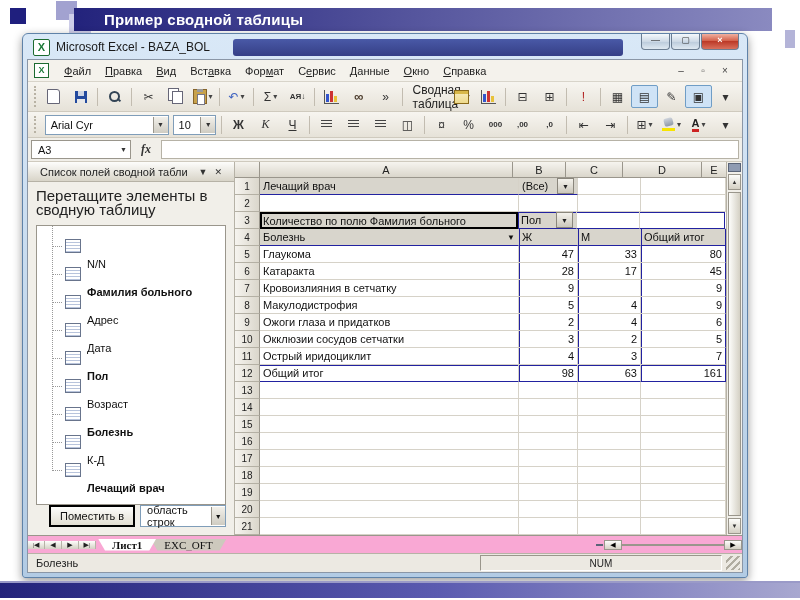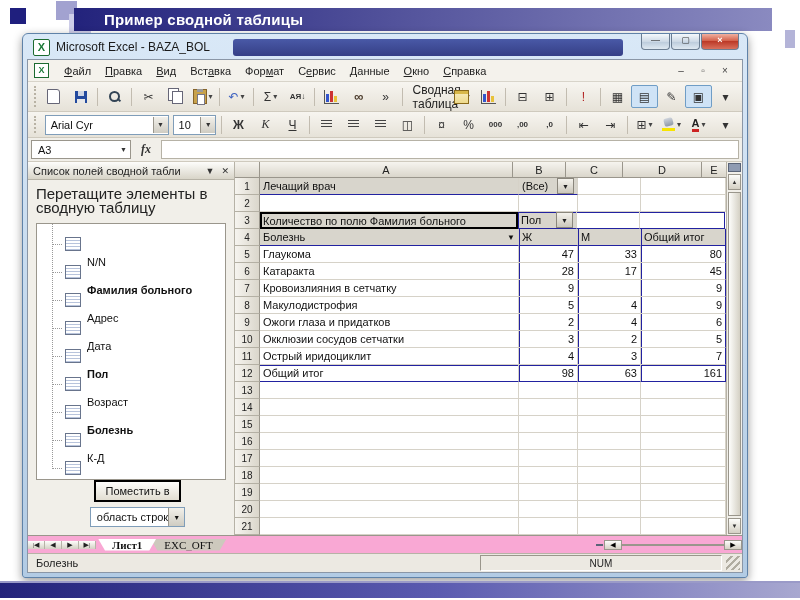--- a/index.html
+++ b/index.html
@@ -102,32 +102,32 @@
   .namebox .cdd{margin-left:auto;width:13px;height:15px;font-size:7px;display:flex;align-items:center;justify-content:center;color:#333;}
   .fx{font-family:"Liberation Serif",serif;font-style:italic;font-size:12px;color:#333;padding:0 10px;font-weight:bold;}
   .finput{flex:1;height:17px;background:#fff;border:1px solid #b6b2a6;}
 
   
   .main{flex:1;display:flex;min-height:0;background:#ece9e2;}
 
   
   .tpane{width:206px;background:#f1efe9;border-right:1px solid #b6b2a6;display:flex;flex-direction:column;}
   .tp-head{height:19px;display:flex;align-items:center;background:linear-gradient(#fdfdfb,#d8d4c8);
-    border-bottom:1px solid #b6b2a6;padding:0 5px;font-size:11px;color:#222;}
+    border-bottom:1px solid #b6b2a6;padding:0 12px;font-size:11px;color:#222;}
   .tp-head .sp{margin-left:auto;display:flex;gap:7px;font-size:9px;color:#333;}
   .tp-hint{font-size:15px;color:#222;padding:7px 8px 2px 8px;line-height:14px;}
   .fields-box{border:1px solid #9a968c;background:#fff;margin:6px 8px 0 8px;height:272px;padding:6px 0 0 8px;overflow:hidden;}
   .f-item{display:flex;align-items:center;height:28px;position:relative;padding-left:20px;}
   .f-item::before{content:"";position:absolute;left:7px;top:-14px;height:28px;width:9px;
     border-left:1px dotted #999;border-bottom:1px dotted #999;}
   .f-ico{width:14px;height:12px;border:1px solid #68748c;margin-right:6px;flex:none;
     background:repeating-linear-gradient(to bottom,#fff 0 2px,#b8c4dc 2px 3px);}
   .f-label{font-size:11px;color:#111;white-space:nowrap;margin-top:36px;}
   .f-label.bold{font-weight:bold;}
-  .tp-foot{margin:auto 8px 8px 21px;display:flex;gap:5px;align-items:center;flex-direction:column;}
+  .tp-foot{margin:auto 8px 8px 21px;display:flex;gap:5px;align-items:center;}
   .place-btn{border:2px solid #000;background:linear-gradient(#fdfdfb,#e2ded2);font-size:11px;
     padding:3px 9px;color:#111;white-space:nowrap;}
   .area-dd{flex:1;height:20px;background:#fff;border:1px solid #7f9db9;display:flex;align-items:center;
     font-size:11px;padding-left:6px;color:#111;}
   .area-dd .cdd{margin-left:auto;width:15px;height:18px;background:linear-gradient(#f2f0ea,#cfccc2);
     border-left:1px solid #9a968c;font-size:7px;display:flex;align-items:center;justify-content:center;}
 
   
   .sheetwrap{flex:1;position:relative;background:#fff;min-width:0;}
   .gridarea{position:absolute;left:0;top:0;right:15px;bottom:0;overflow:hidden;}

